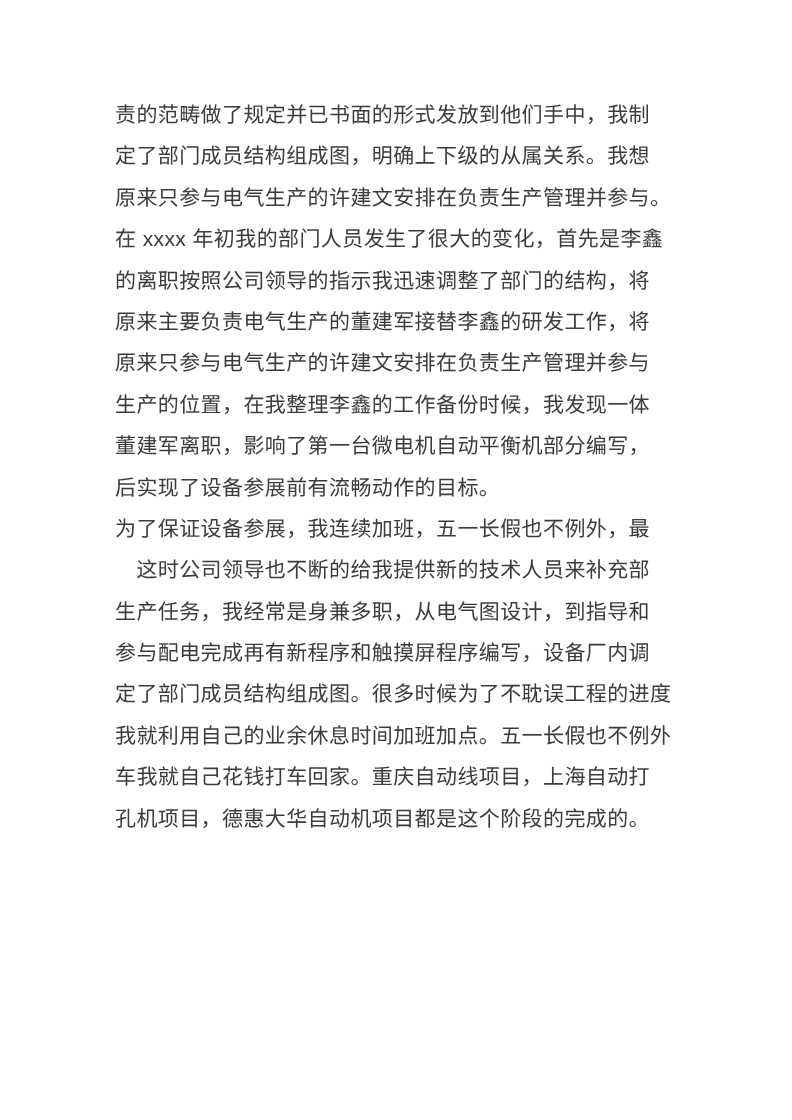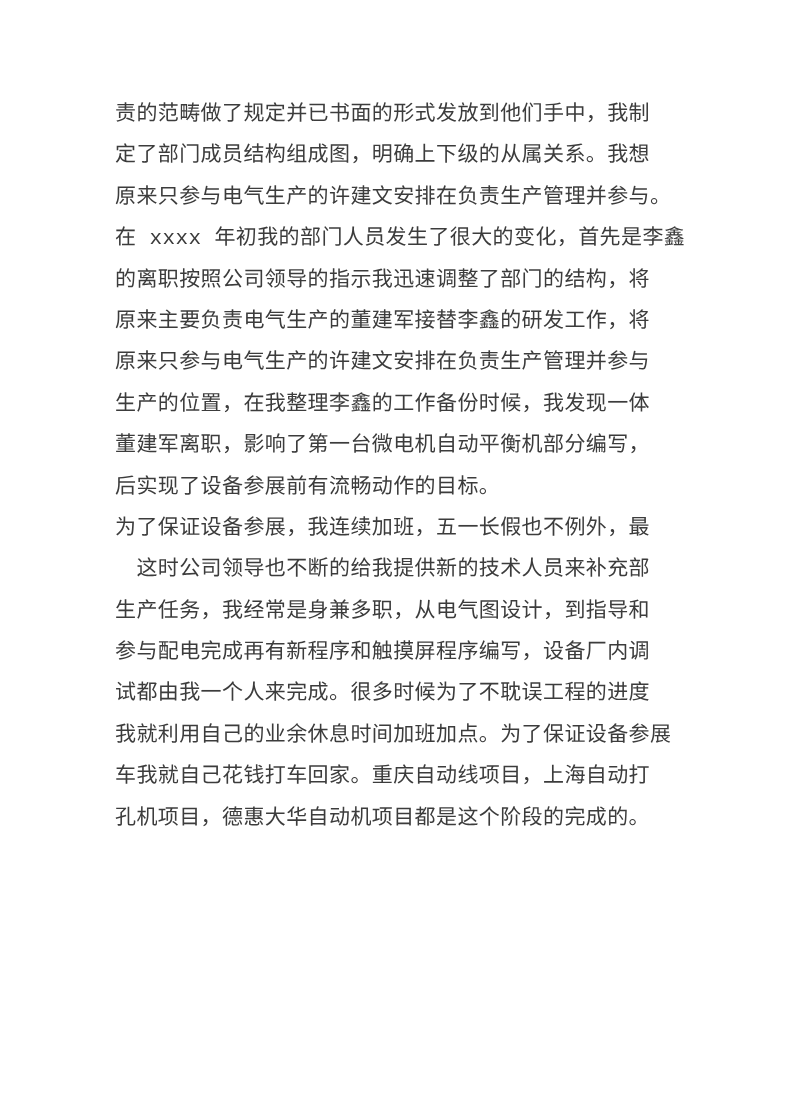--- a/index.html
+++ b/index.html
@@ -6,21 +6,21 @@
     margin: 0;
     padding: 0;
     background: #ffffff;
   }
   .page {
     position: relative;
     width: 792px;
     height: 1120px;
     background: #ffffff;
     overflow: hidden;
-    font-family: Liberation Mono, monospace;
+    font-family: Liberation Sans, sans-serif;
   }
   .text-block {
     position: absolute;
     left: 115px;
     top: 94px;
     width: 600px;
     color: #3c3c3c;
     font-size: 21px;
     line-height: 41.4px;
     letter-spacing: 0.4px;
@@ -43,18 +43,18 @@
       <div class="line">的离职按照公司领导的指示我迅速调整了部门的结构，将</div>
       <div class="line">原来主要负责电气生产的董建军接替李鑫的研发工作，将</div>
       <div class="line">原来只参与电气生产的许建文安排在负责生产管理并参与</div>
       <div class="line">生产的位置，在我整理李鑫的工作备份时候，我发现一体</div>
       <div class="line">董建军离职，影响了第一台微电机自动平衡机部分编写，</div>
       <div class="line">后实现了设备参展前有流畅动作的目标。</div>
       <div class="line">为了保证设备参展，我连续加班，五一长假也不例外，最</div>
       <div class="line">　这时公司领导也不断的给我提供新的技术人员来补充部</div>
       <div class="line">生产任务，我经常是身兼多职，从电气图设计，到指导和</div>
       <div class="line">参与配电完成再有新程序和触摸屏程序编写，设备厂内调</div>
-      <div class="line">试都由我一个人来完成。很多时候为了不耽误工程的进度</div>
-      <div class="line">我就利用自己的业余休息时间加班加点。为了保证设备参展</div>
+      <div class="line">定了部门成员结构组成图。很多时候为了不耽误工程的进度</div>
+      <div class="line">我就利用自己的业余休息时间加班加点。五一长假也不例外</div>
       <div class="line">车我就自己花钱打车回家。重庆自动线项目，上海自动打</div>
       <div class="line">孔机项目，德惠大华自动机项目都是这个阶段的完成的。</div>
     </div>
 </div>
 
 </body></html>

